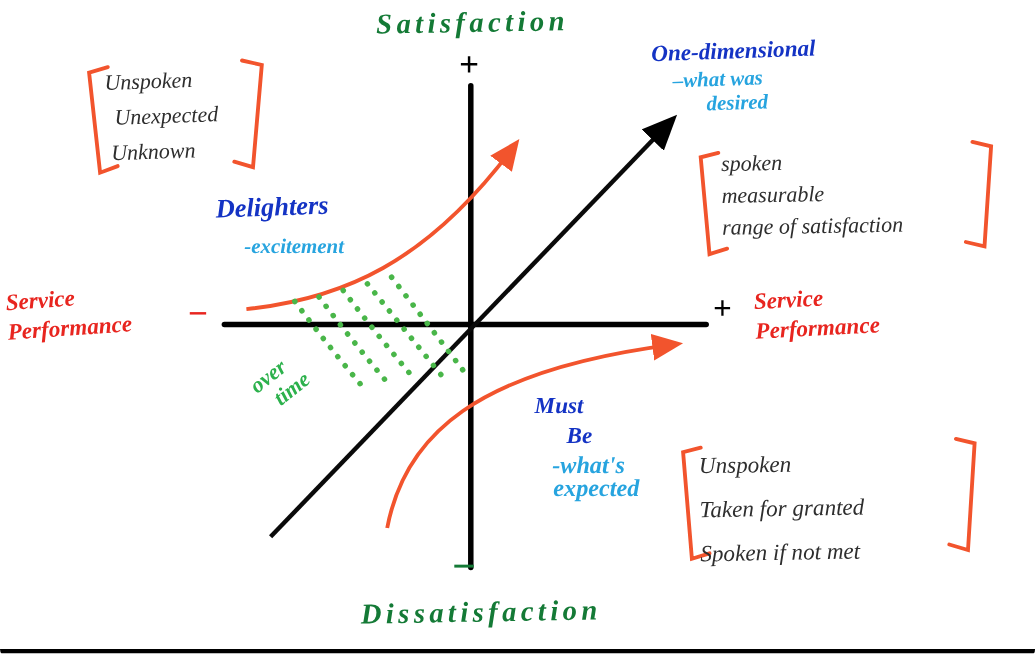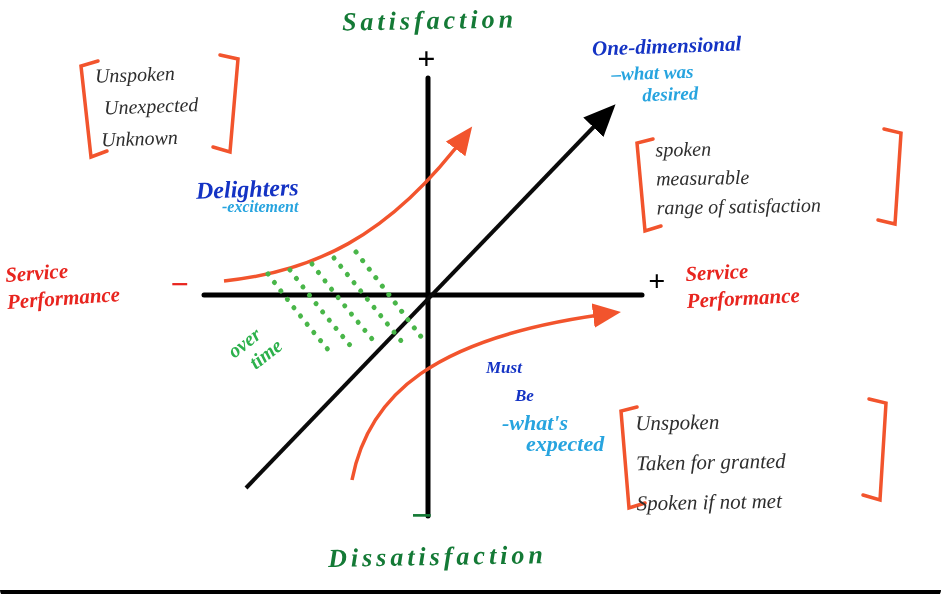--- a/index.html
+++ b/index.html
@@ -86,29 +86,29 @@
     <div>Performance</div>
   </div>
 
   <div class="lbl blue cat-label" style="left:592px;top:34px;font-size:21px;transform:rotate(-2deg);">One-dimensional</div>
   <div class="lbl cyan cat-label" style="left:612px;top:62px;font-size:19px;line-height:22px;transform:rotate(-2deg);">
     <div>–what was</div>
     <div style="margin-left:30px;">desired</div>
   </div>
 
   <div class="lbl blue cat-label" style="left:196px;top:176px;font-size:24px;transform:rotate(-2deg);">Delighters</div>
-  <div class="lbl cyan cat-label" style="left:222px;top:198px;font-size:16px;">-excitement</div>
+  <div class="lbl cyan cat-label" style="left:222px;top:214px;font-size:19px;">-excitement</div>
 
-  <div class="lbl blue cat-label" style="left:486px;top:354px;font-size:17px;line-height:28px;">
+  <div class="lbl blue cat-label" style="left:486px;top:354px;font-size:21px;line-height:28px;">
     <div>Must</div>
     <div style="margin-left:29px;">Be</div>
   </div>
   <div class="lbl cyan cat-label" style="left:502px;top:412px;font-size:22px;line-height:21px;">
     <div>-what's</div>
-    <div style="margin-left:24px;">expected</div>
+    <div style="margin-left:1px;">expected</div>
   </div>
 
   <div class="lbl ot-green cat-label" style="left:232px;top:326px;font-size:20px;line-height:22px;transform:rotate(-38deg);">
     <div>over</div>
     <div style="margin-left:10px;">time</div>
   </div>
 
   <div class="lbl ink note" style="left:96px;top:58px;transform:rotate(-2deg);">
     <div>Unspoken</div>
     <div style="margin-left:8px;">Unexpected</div>

